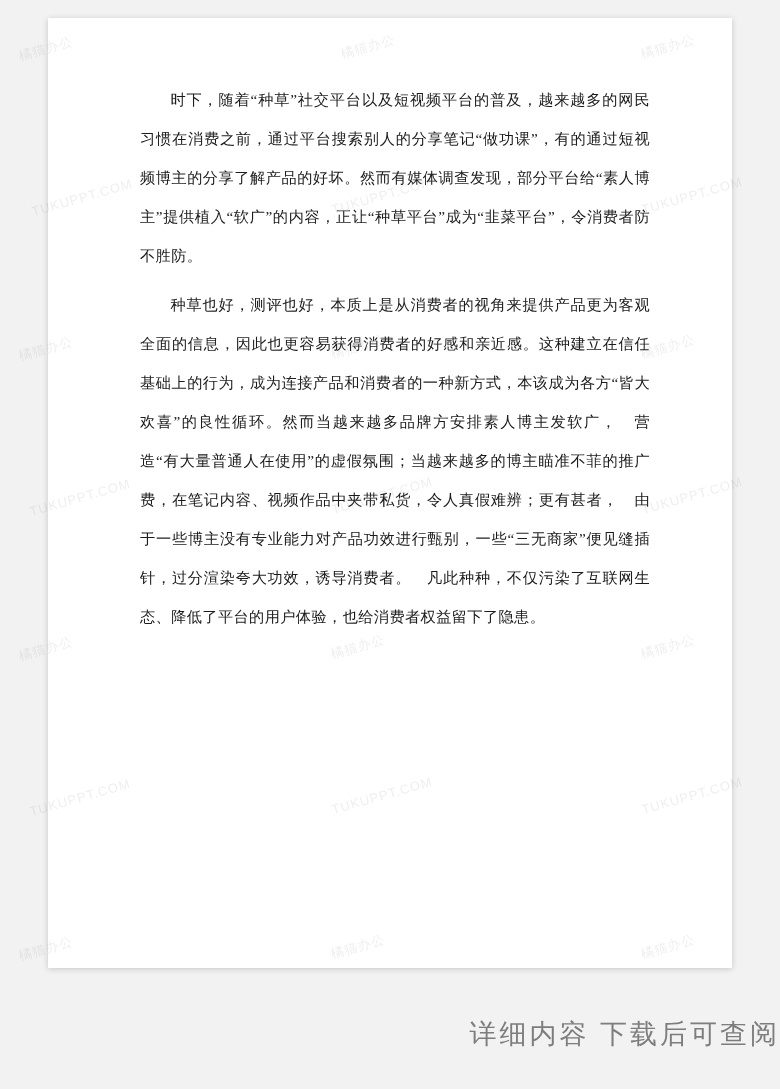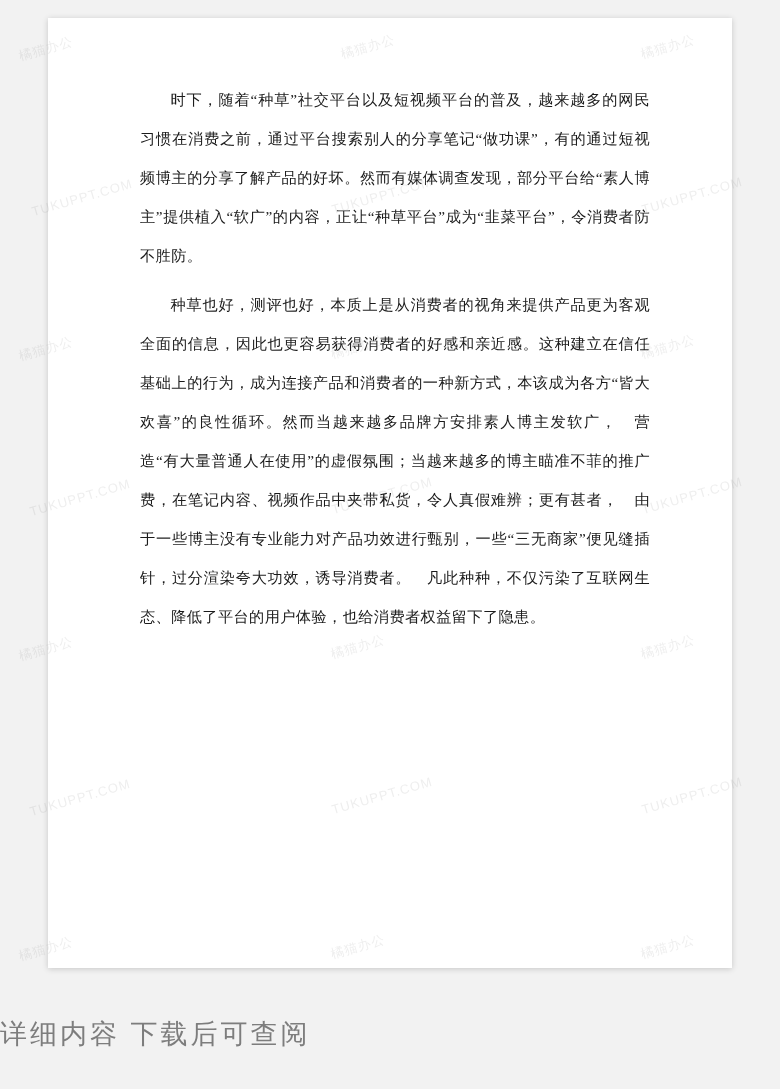--- a/index.html
+++ b/index.html
@@ -77,21 +77,21 @@
   
   .bottom-bar {
     position: absolute;
     left: 0;
     bottom: 0;
     width: 780px;
     height: 110px;
     background: #f2f2f2;
     display: flex;
     align-items: center;
-    justify-content: flex-start;
+    justify-content: flex-end;
   }
   .bottom-text {
     font-size: 27px;
     color: #7d7d7d;
     font-family: "Liberation Sans", sans-serif;
     letter-spacing: 3px;
   }
 </style>
 </head>
 <body>

